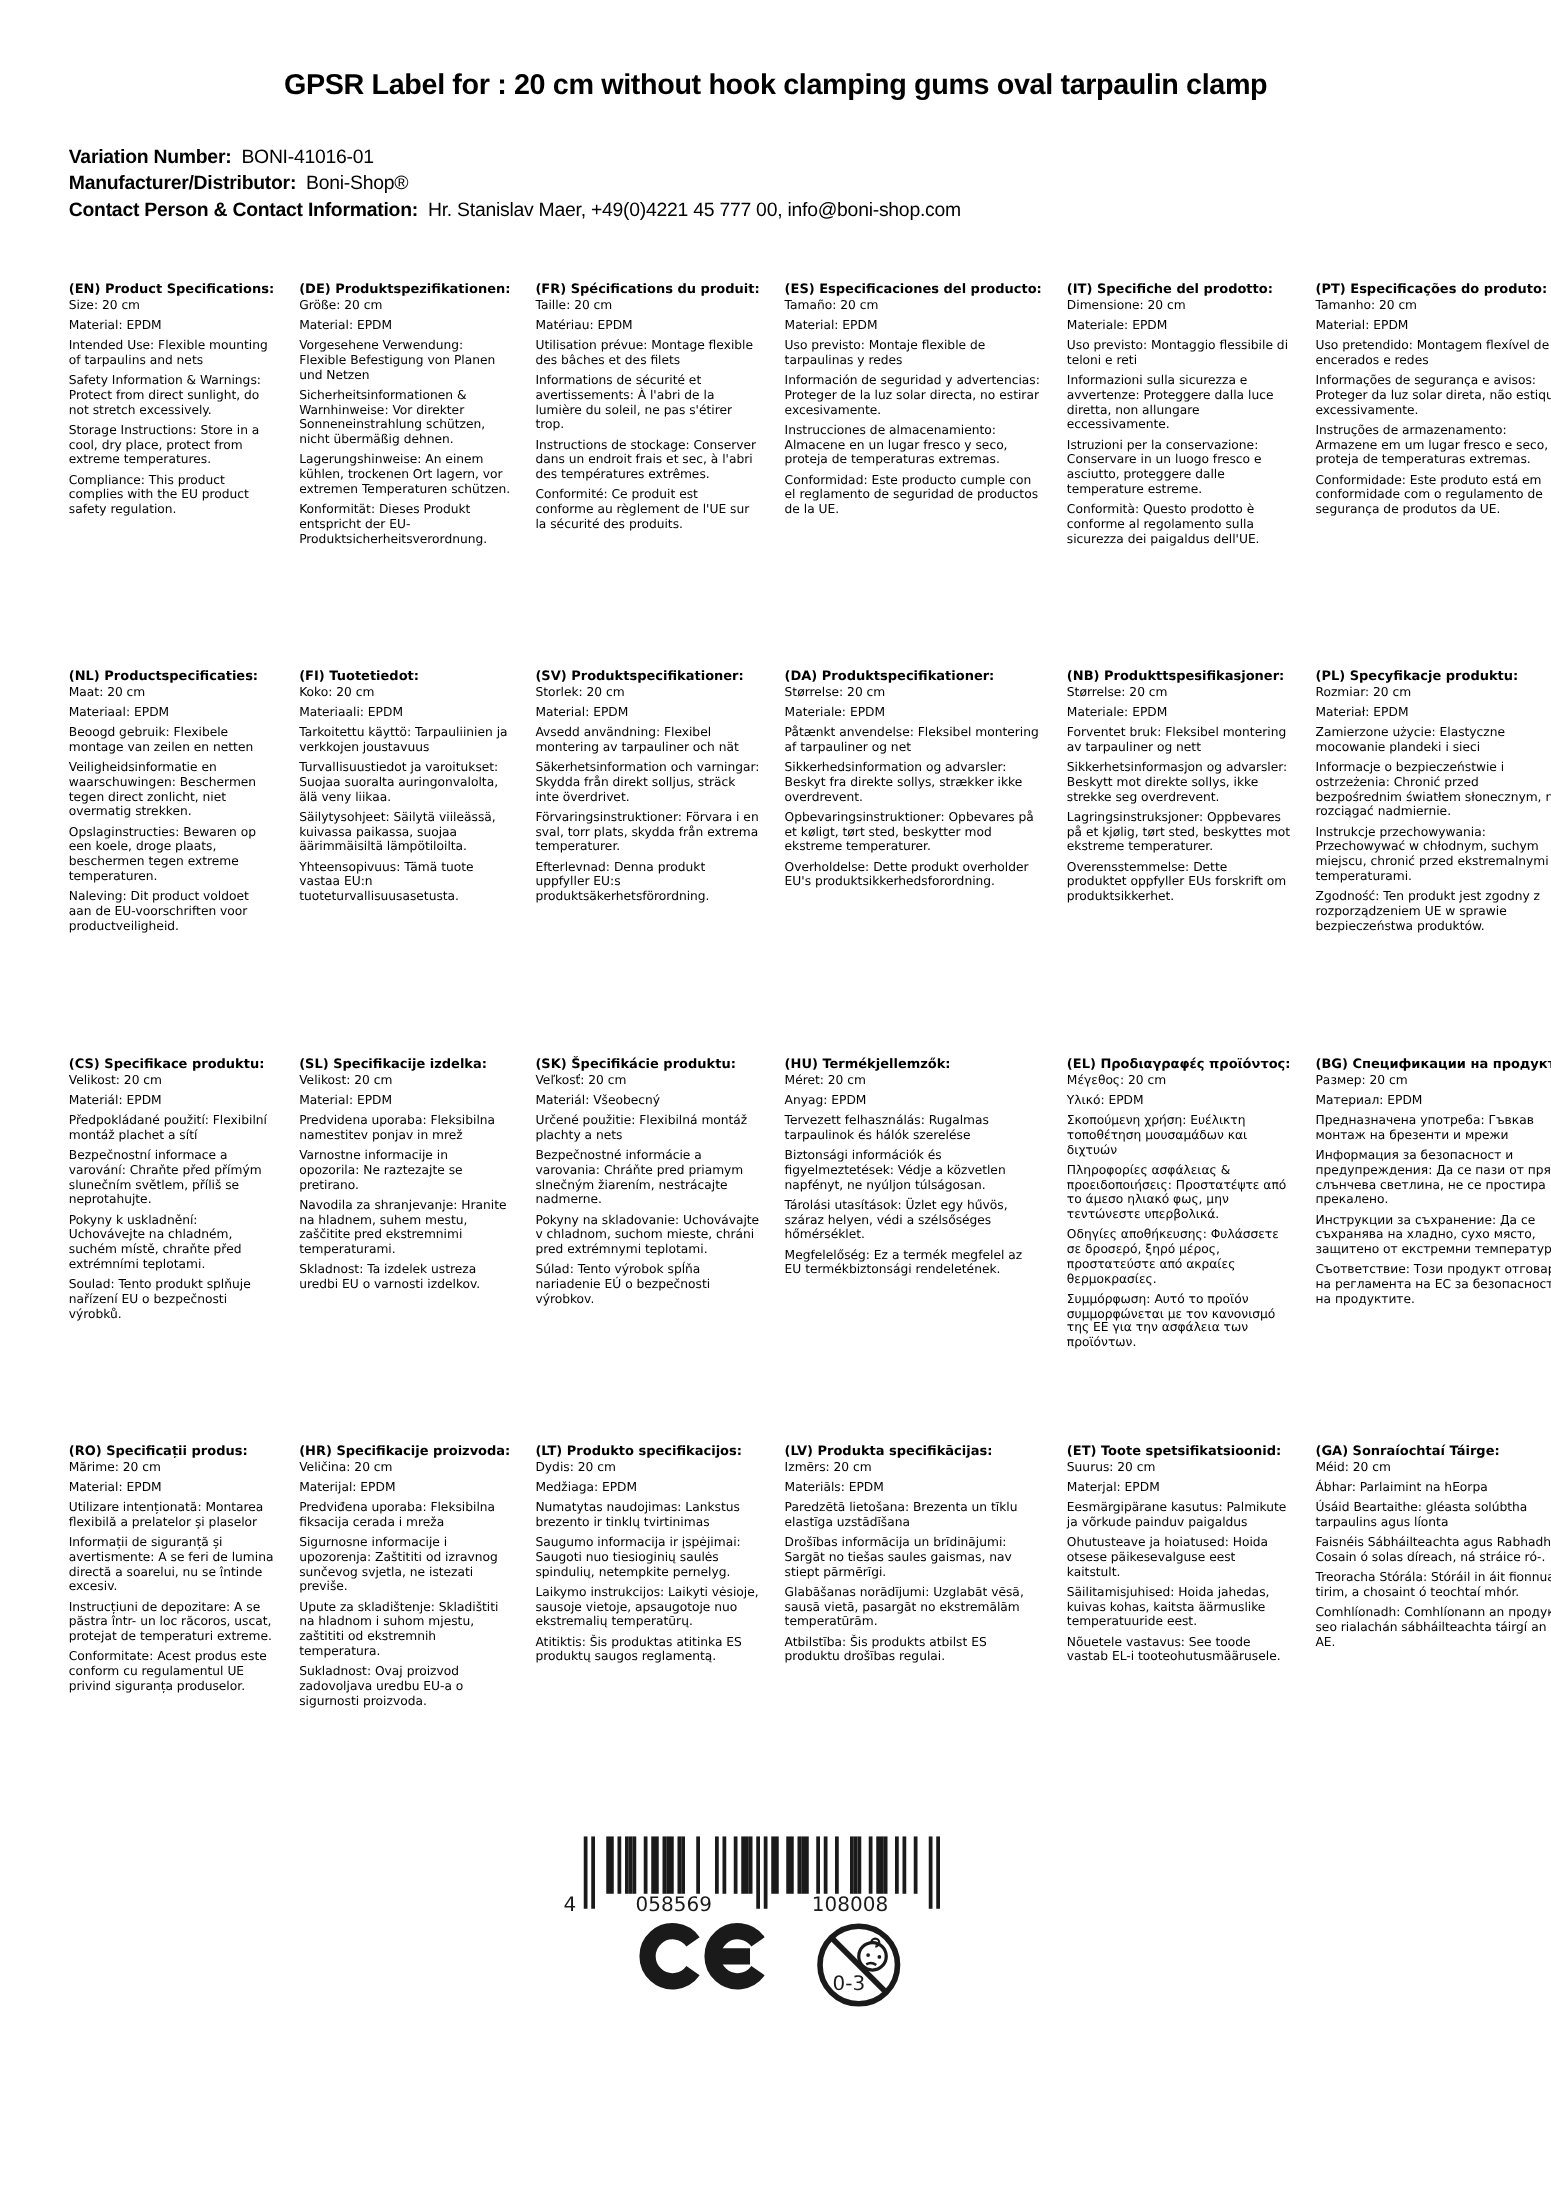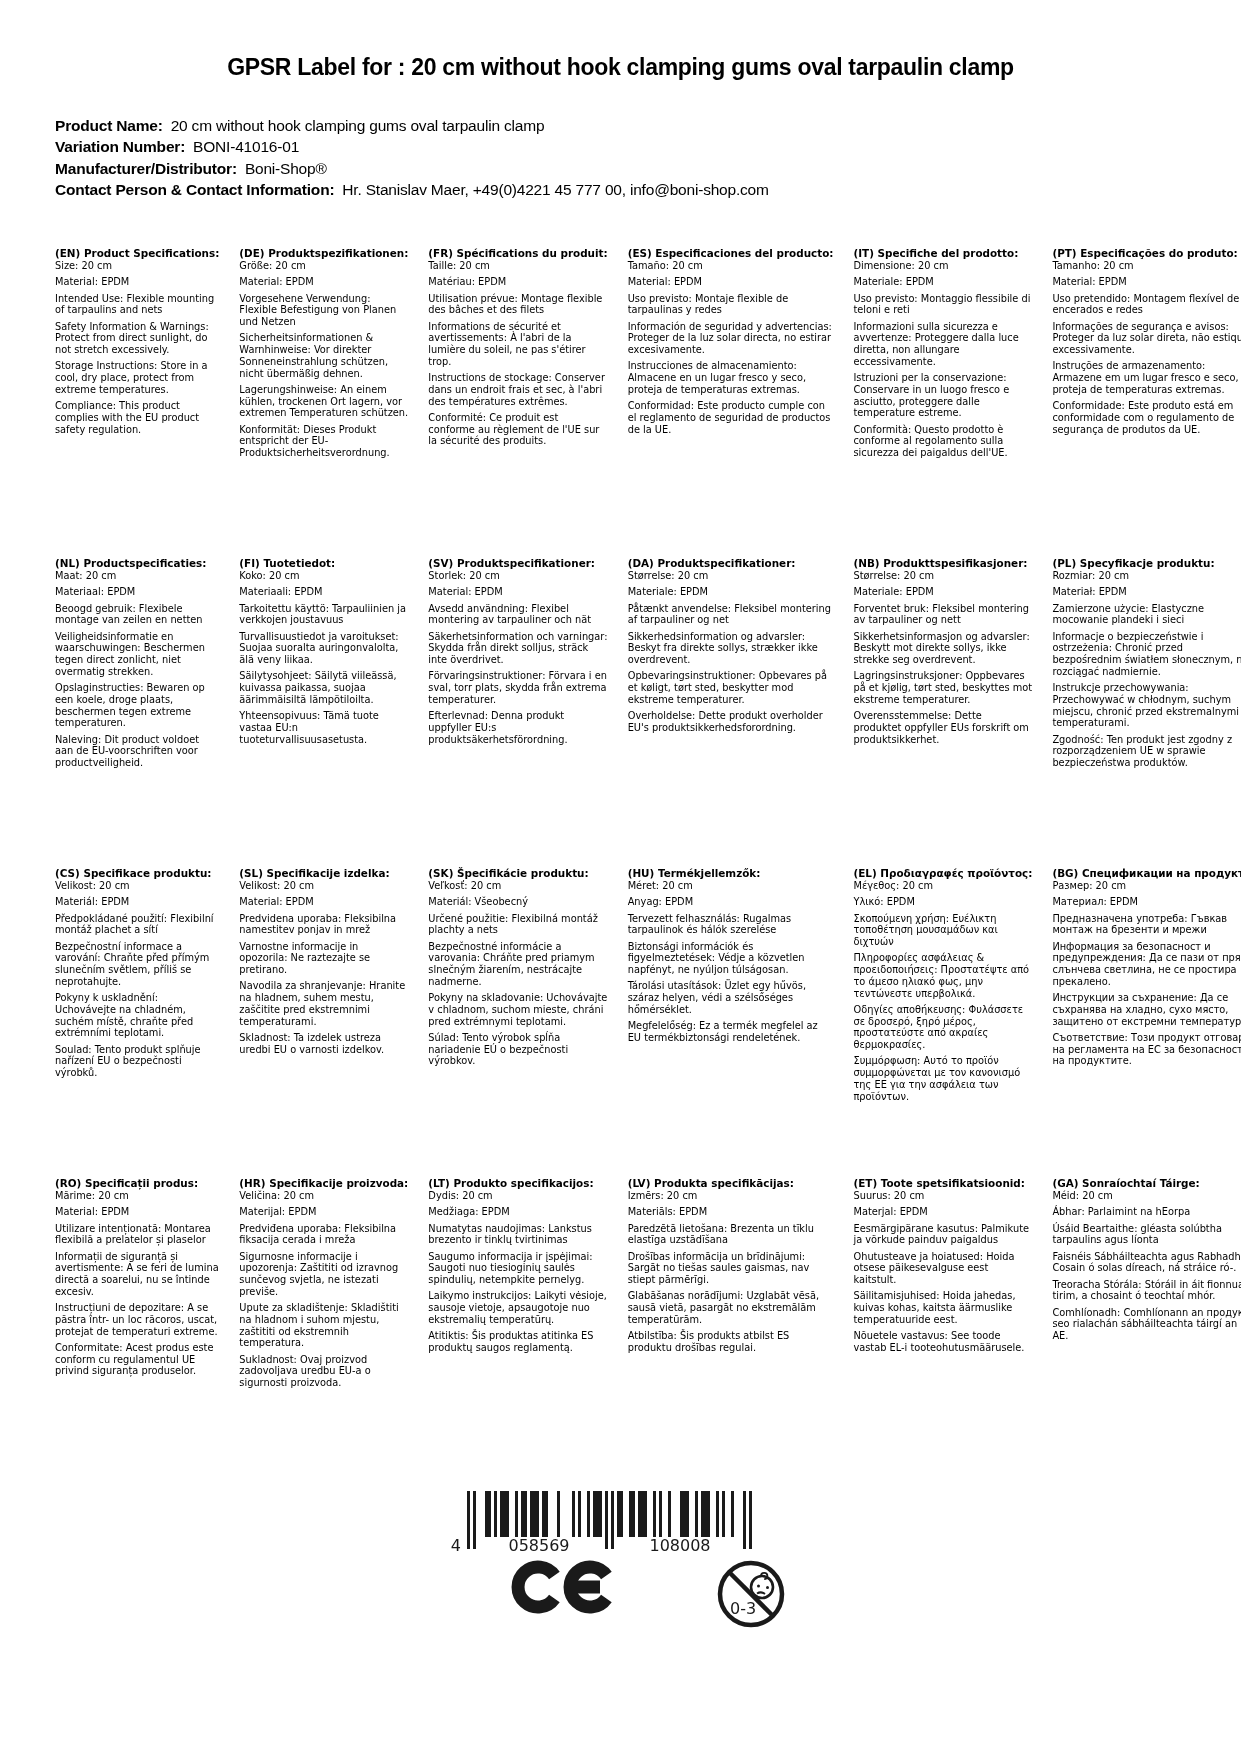--- a/index.html
+++ b/index.html
@@ -59,38 +59,35 @@
     margin: 4px auto 0 auto;
     width: 340px;
     position: relative;
     left: -12px;
   }
   .barcode-area svg { display: block; }
 
   .symbols-row {
     display: flex;
     align-items: flex-start;
-    gap: 102px;
+    gap: 38px;
     margin-left: 455px;
     margin-top: 4px;
   }
   .ce-mark svg, .age-warning svg { display: block; }
 </style>
 </head>
 <body>
 
 <div class="page">
 
   <div class="title">GPSR Label for : 20 cm without hook clamping gums oval tarpaulin clamp</div>
 
   <div class="product-info">
 
-      <div class="pi-row">
-        <span class="pi-label">Product Name:</span><span class="pi-value">20 cm without hook clamping gums oval tarpaulin clamp</span>
-      </div>
 
 
       <div class="pi-row">
         <span class="pi-label">Variation Number:</span><span class="pi-value">BONI-41016-01</span>
       </div>
 
       <div class="pi-row">
         <span class="pi-label">Manufacturer/Distributor:</span><span class="pi-value">Boni-Shop®</span>
       </div>
 

